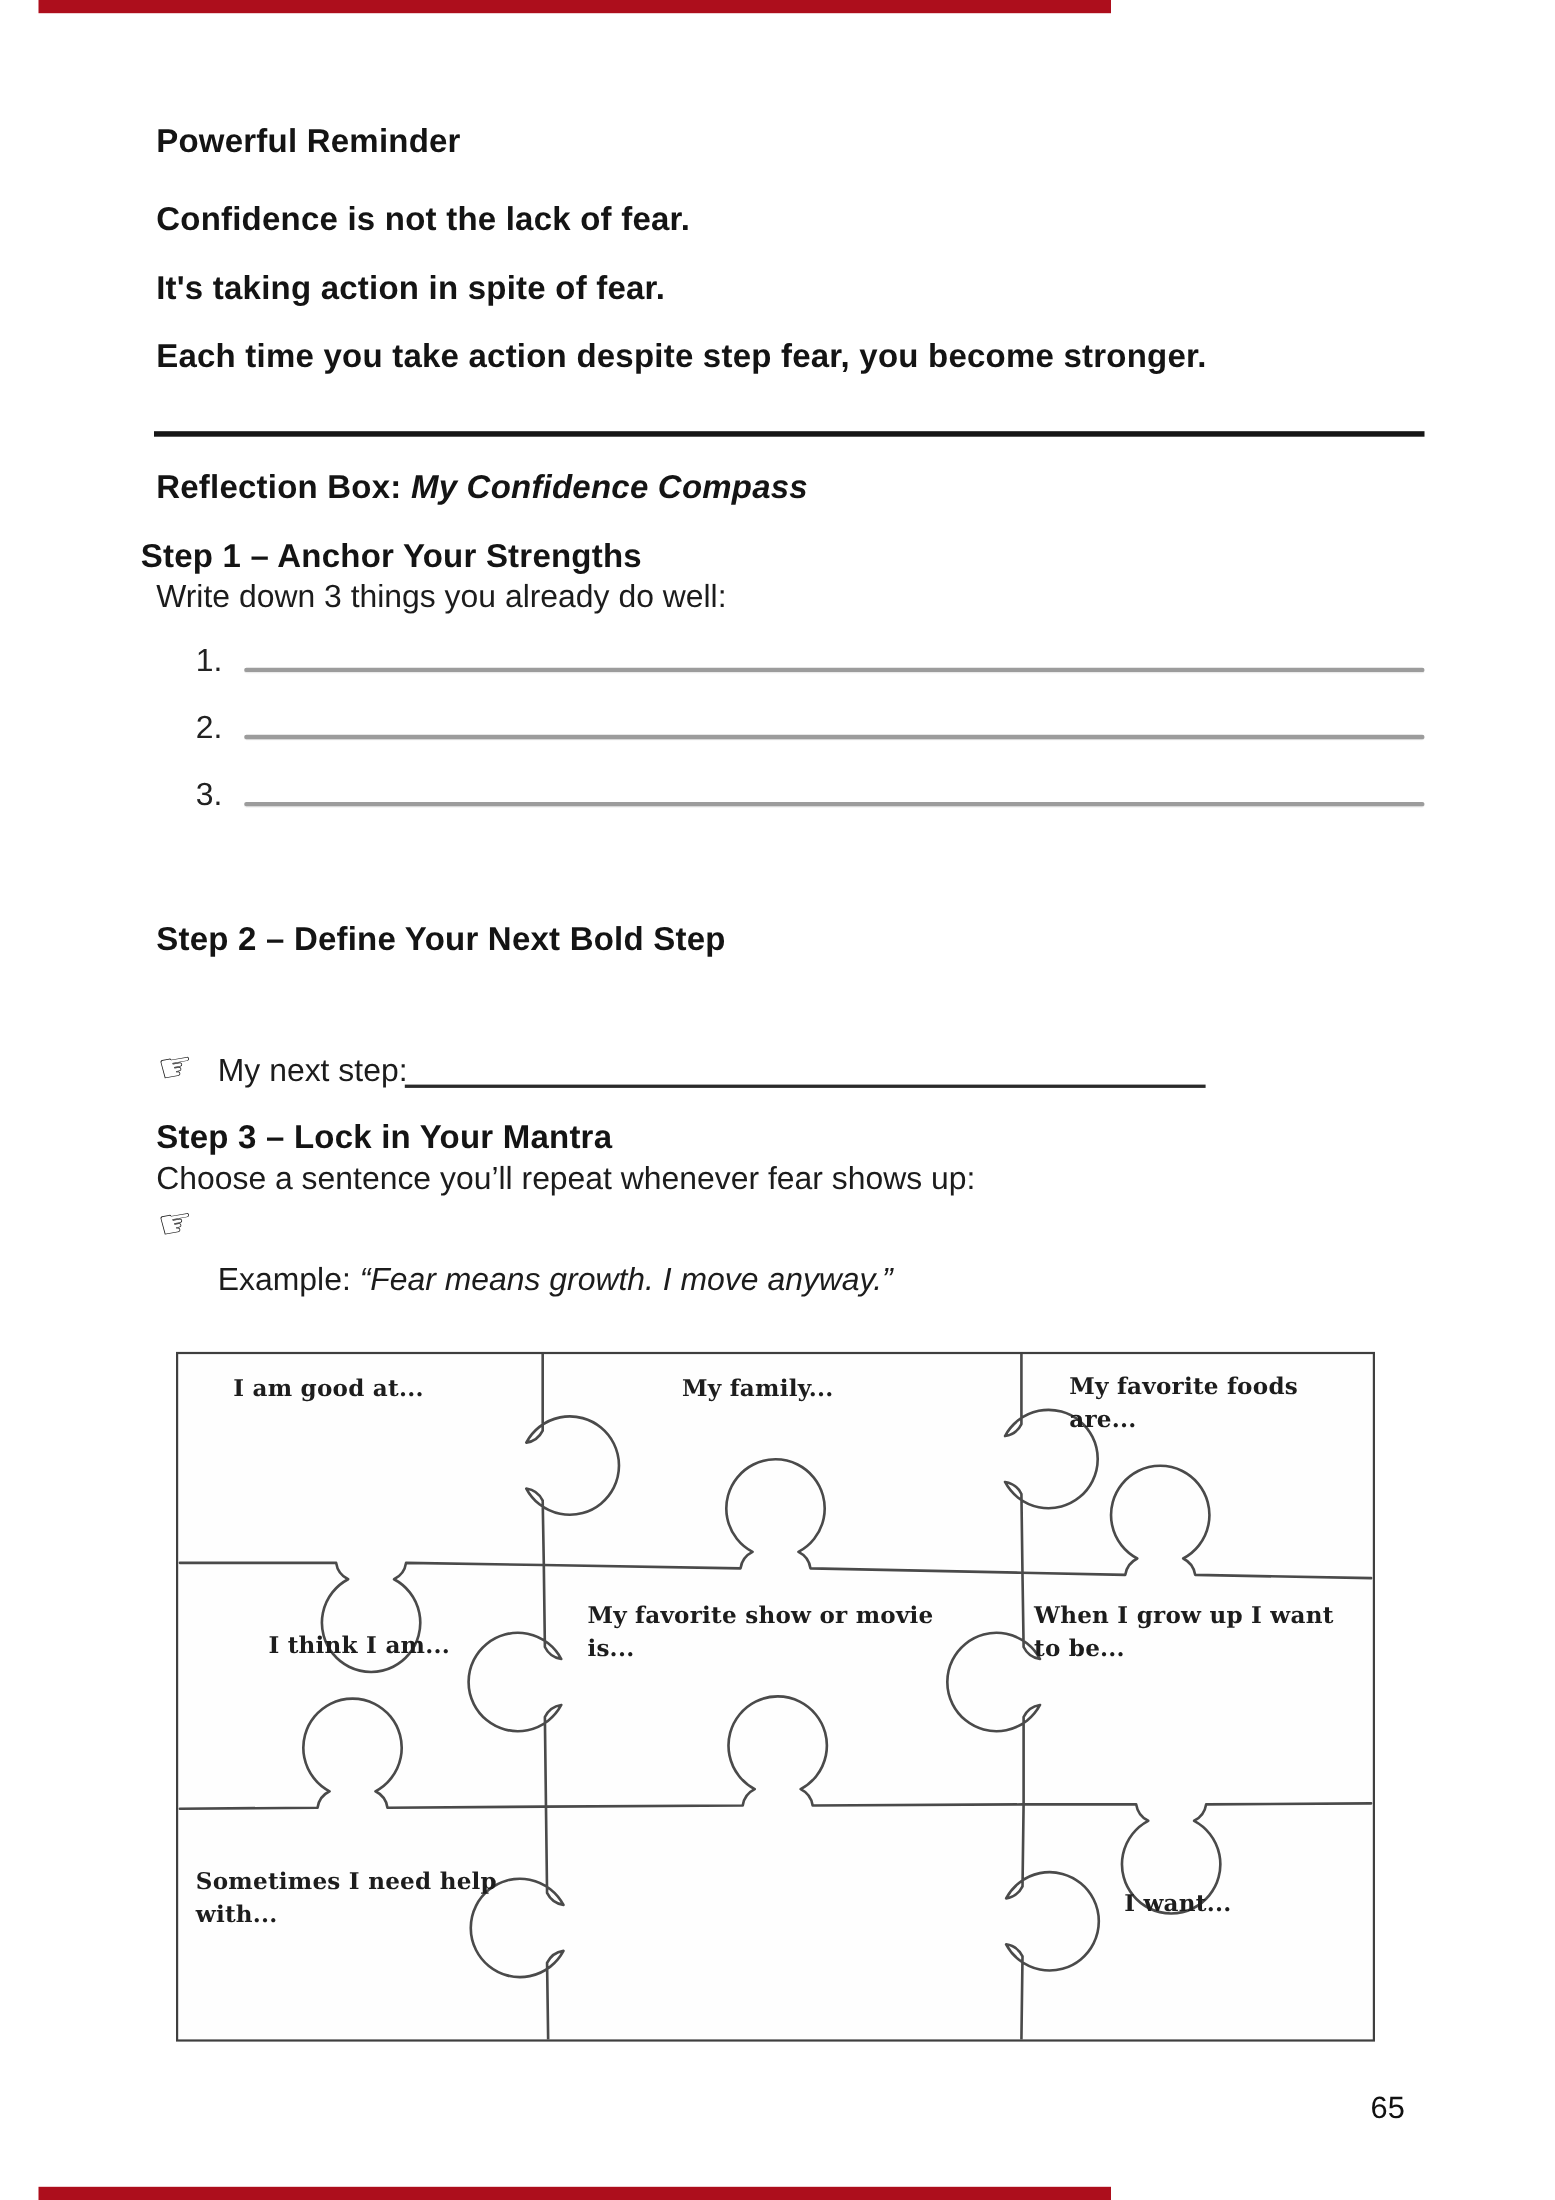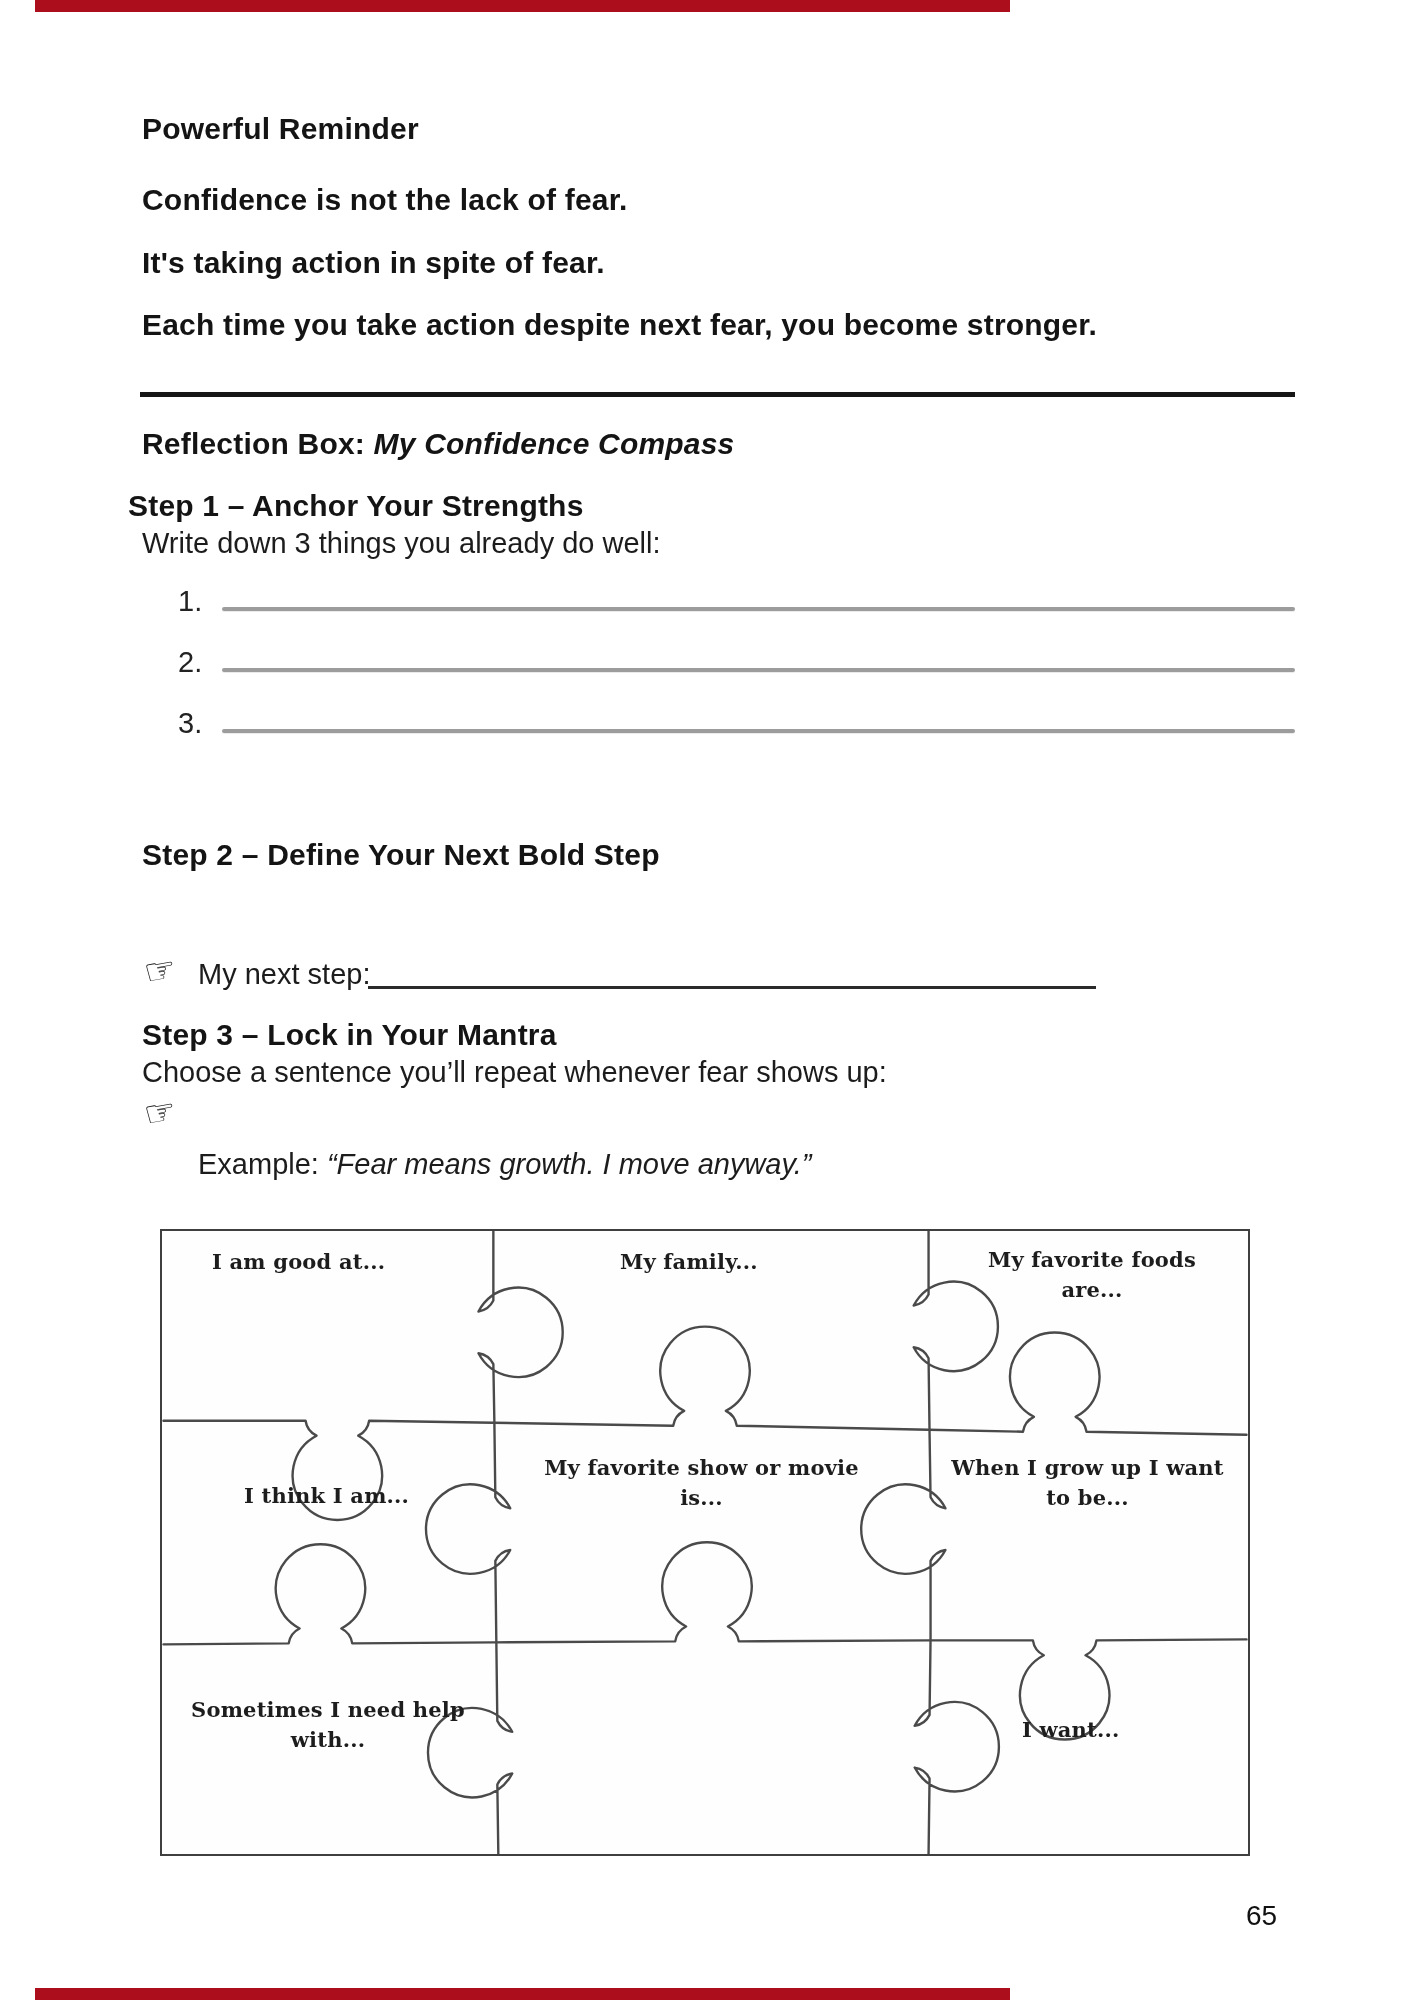--- a/index.html
+++ b/index.html
@@ -47,21 +47,20 @@
   .quote-italic { font-style:italic; }
   .bold-italic { font-style:italic; }
 
   .question { line-height:40px; width:1215px; }
 
   .puzzle-box {
     position:absolute; left:160px; top:1229px;
     width:1090px; height:627px;
     border:2px solid #3f3f3f;
     background:#fefefe;
-    text-align:center;
   }
   .puzzle-box svg { position:absolute; left:0; top:0; width:100%; height:100%; }
   .pz-label {
     position:absolute;
     font-family:"DejaVu Serif", serif;
     font-weight:bold;
     font-size:21px;
     line-height:30px;
     color:#1d1d1d;
     letter-spacing:0.2px;
@@ -82,21 +81,21 @@
 <body>
 
 <div class="page">
 
   <div class="accent-bar top"></div>
   <div class="accent-bar bottom"></div>
 
   <div class="abs h-bold" style="left:142px; top:112px;">Powerful Reminder</div>
   <div class="abs h-bold" style="left:142px; top:183px;">Confidence is not the lack of fear.</div>
   <div class="abs h-bold" style="left:142px; top:246px;">It's taking action in spite of fear.</div>
-  <div class="abs h-bold" style="left:142px; top:308px;">Each time you take action despite next fear, you become stronger.</div>
+  <div class="abs h-bold" style="left:142px; top:308px;">Each time you take action despite step fear, you become stronger.</div>
 
   <div class="rule"></div>
 
   <div class="abs h-bold" style="left:142px; top:427px;">
     <span>Reflection Box: </span><span class="bold-italic">My Confidence Compass</span>
   </div>
 
   <div class="abs h-bold" style="left:128px; top:489px;">Step 1 – Anchor Your Strengths</div>
   <div class="abs para" style="left:142px; top:527px;">Write down 3 things you already do well:</div>
 

